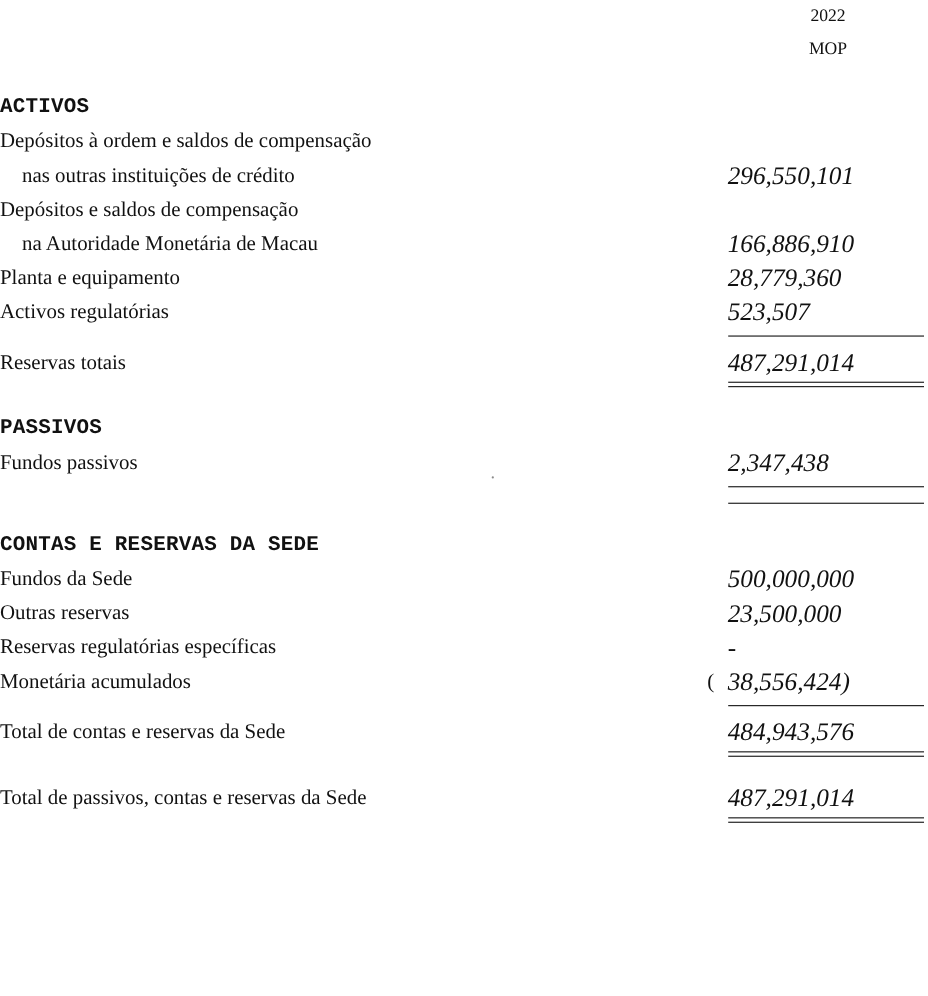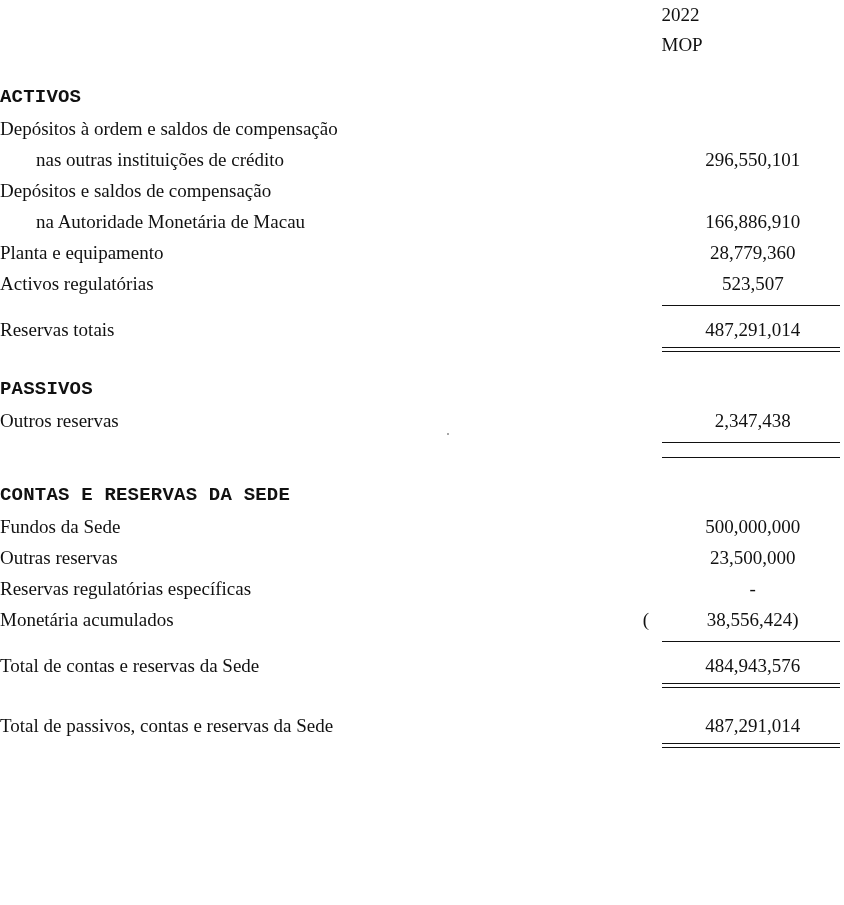--- a/index.html
+++ b/index.html
@@ -35,44 +35,45 @@
   .col-paren { width: 18px; }
   .col-amount { width: 176px; }
 
   .label {
     font-size: 19px;
     line-height: 31px;
     padding-left: 6px;
     white-space: nowrap;
   }
   .label.indent {
-    padding-left: 36px;
+    padding-left: 20px;
   }
   .label.bold {
     font-weight: bold;
     letter-spacing: 0.2px;
     font-family: Liberation Mono, monospace;
   }
   .amount {
-    font-size: 19px;
+    font-size: 23px;
     line-height: 31px;
-    text-align: center;
+    text-align: left;
     padding-right: 4px;
     white-space: nowrap;
+    font-style: italic;
   }
   .paren {
     font-size: 19px;
     line-height: 31px;
     text-align: left;
     padding-left: 0px;
   }
   .header-amount {
-    font-size: 19px;
+    font-size: 16px;
     line-height: 30px;
-    text-align: left;
+    text-align: center;
     padding-right: 4px;
   }
   .spacer-row td { height: 14px; line-height: 14px; font-size: 1px; }
   .spacer-row.small td { height: 8px; line-height: 8px; }
   .spacer-row.big td { height: 22px; line-height: 22px; }
   .ruleholder {
     height: 7px;
     font-size: 1px;
     line-height: 1px;
   }
@@ -190,21 +191,21 @@
           <td colspan="3"></td>
         </tr>
 
       <tr>
         <td class="label bold">PASSIVOS</td>
         <td></td>
           <td></td>
       </tr>
 
       <tr>
-        <td class="label">Outros reservas</td>
+        <td class="label">Fundos passivos</td>
         <td class="paren"></td>
         <td class="amount">2,347,438</td>
       </tr>
       <tr>
         <td></td>
           <td></td>
         <td class="ruleholder">
             <div class="line"></div>
           </td>
       </tr>

